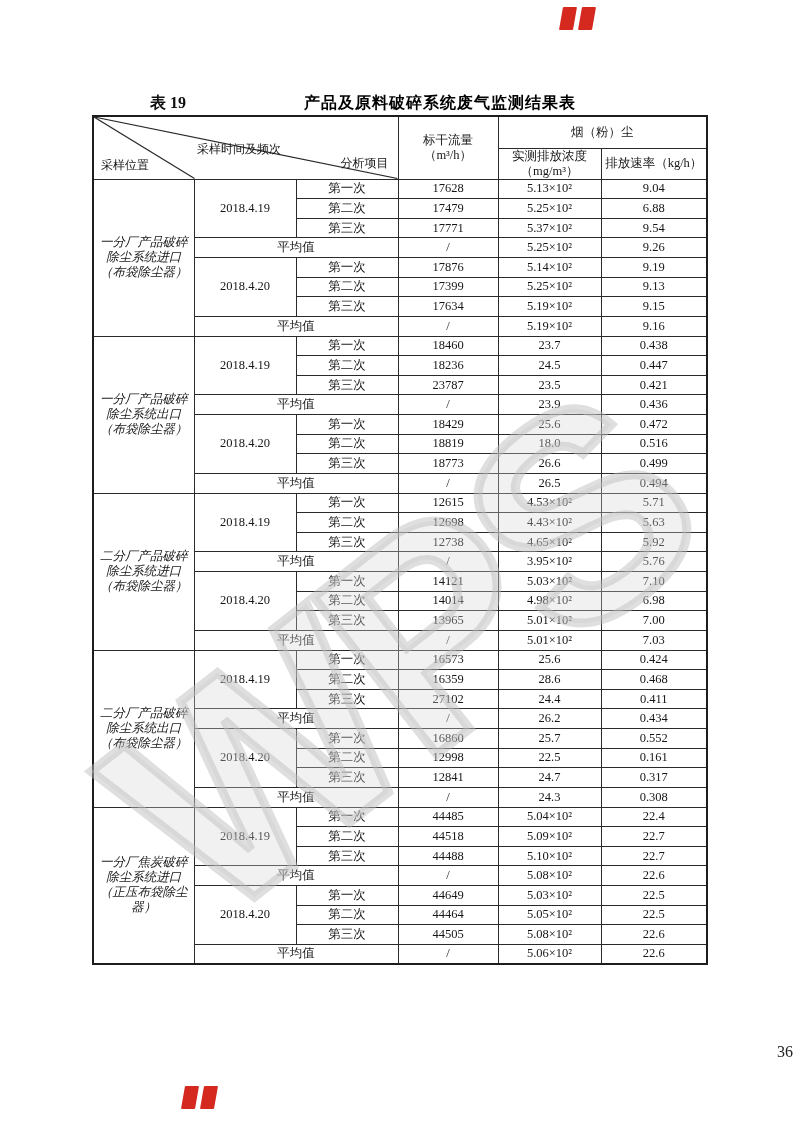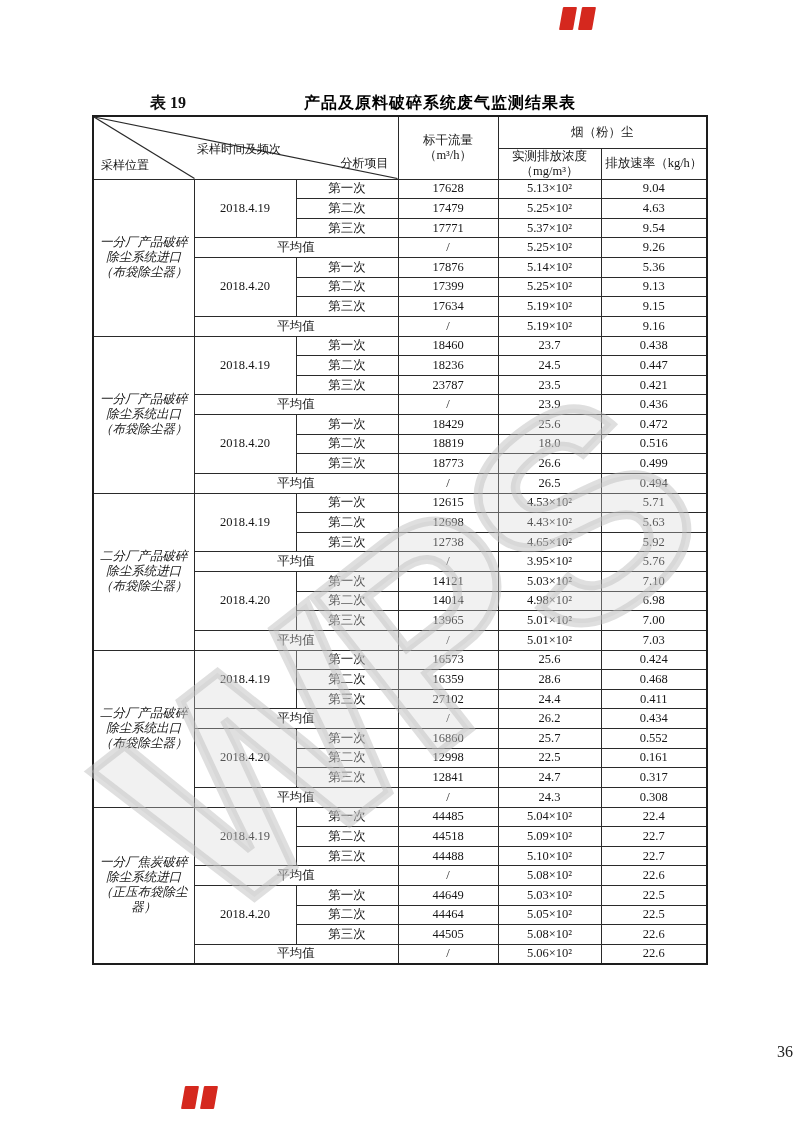--- a/index.html
+++ b/index.html
@@ -125,40 +125,40 @@
           <td rowspan="3">2018.4.19</td>
           <td>第一次</td>
           <td>17628</td>
           <td>5.13×10²</td>
           <td>9.04</td>
         </tr>
         <tr>
           <td>第二次</td>
           <td>17479</td>
           <td>5.25×10²</td>
-          <td>4.63</td>
+          <td>6.88</td>
         </tr>
         <tr>
           <td>第三次</td>
           <td>17771</td>
           <td>5.37×10²</td>
           <td>9.54</td>
         </tr>
         <tr>
           <td colspan="2">平均值</td>
           <td>/</td>
           <td>5.25×10²</td>
           <td>9.26</td>
         </tr>
         <tr>
           <td rowspan="3">2018.4.20</td>
           <td>第一次</td>
           <td>17876</td>
           <td>5.14×10²</td>
-          <td>5.36</td>
+          <td>9.19</td>
         </tr>
         <tr>
           <td>第二次</td>
           <td>17399</td>
           <td>5.25×10²</td>
           <td>9.13</td>
         </tr>
         <tr>
           <td>第三次</td>
           <td>17634</td>

